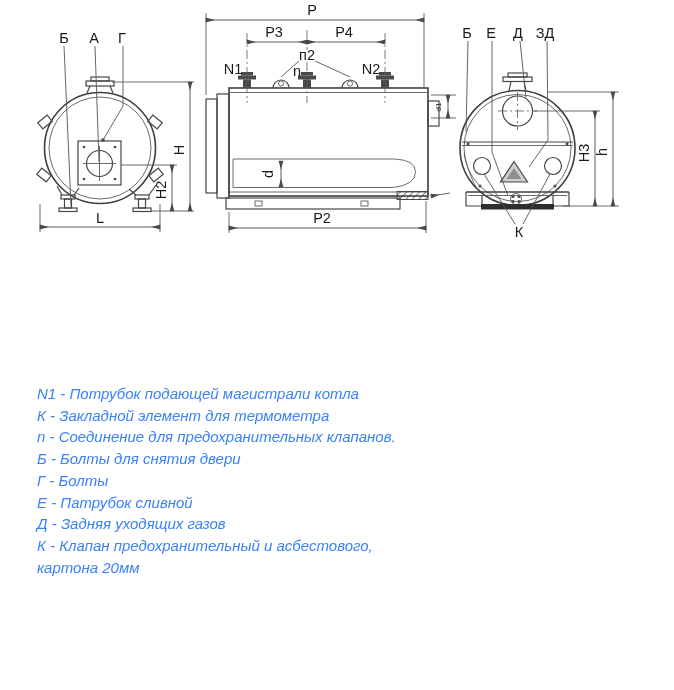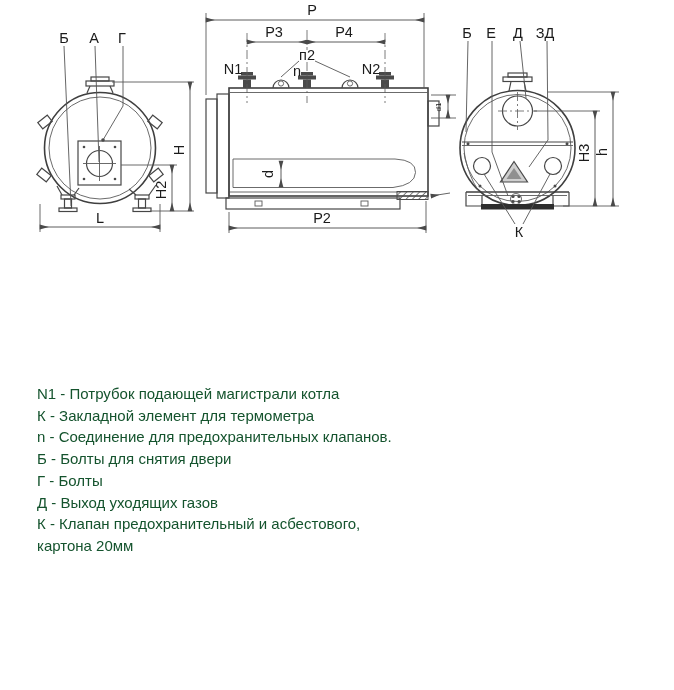--- a/index.html
+++ b/index.html
@@ -10,22 +10,22 @@
   .o  {fill:none;stroke:#3f3f3f;stroke-width:1.6;}
   .m  {fill:none;stroke:#464646;stroke-width:1.2;}
   .i  {fill:none;stroke:#5a5a5a;stroke-width:0.9;}
   .dim{fill:none;stroke:#4a4a4a;stroke-width:0.9;}
   .ldr{fill:none;stroke:#555555;stroke-width:0.9;}
   .cl {fill:none;stroke:#5a5a5a;stroke-width:0.8;stroke-dasharray:9 3 2 3;}
   .fill{fill:#4a4a4a;stroke:none;}
   text{fill:#1b1b1b;font-family:"Liberation Sans",sans-serif;font-size:14.5px;}
   text.small{font-size:8px;}
   
-  #legend{position:absolute;left:37px;top:383px;width:600px;color:#14532d;
-          font-size:15px;line-height:21.7px;}
+  #legend{position:absolute;left:37px;top:383px;width:600px;color:#3b82f6;
+          font-size:15px;line-height:21.7px;font-style:italic;}
   #legend div{white-space:nowrap;}
 </style>
 </head>
 <body>
 
 <div id="stage">
 
 <svg width="674" height="360" viewBox="0 0 674 360">
   <defs>
     <marker id="arrow" viewBox="0 0 10 6" refX="9.3" refY="3" markerWidth="11" markerHeight="7" orient="auto-start-reverse">
@@ -261,18 +261,19 @@
     </g>
   </g>
 </svg>
 
 <div id="legend">
   <div>N1 - Потрубок подающей магистрали котла</div>
   <div>К - Закладной элемент для термометра</div>
   <div>n - Соединение для предохранительных клапанов.</div>
   <div>Б - Болты для снятия двери</div>
   <div>Г - Болты</div>
-  <div>Д - Выход уходящих газов</div>
+  <div>Е - Патрубок сливной</div>
+  <div>Д - Задняя уходящих газов</div>
   <div>К - Клапан предохранительный и асбестового,</div>
   <div>картона 20мм</div>
 </div>
 
 </div>
 
 </body></html>

